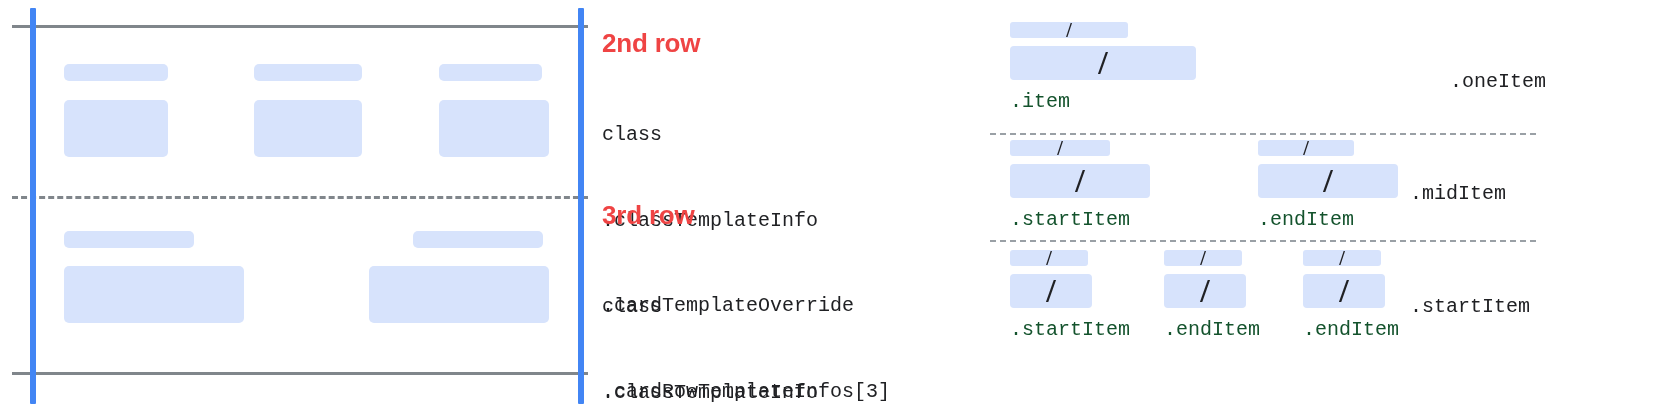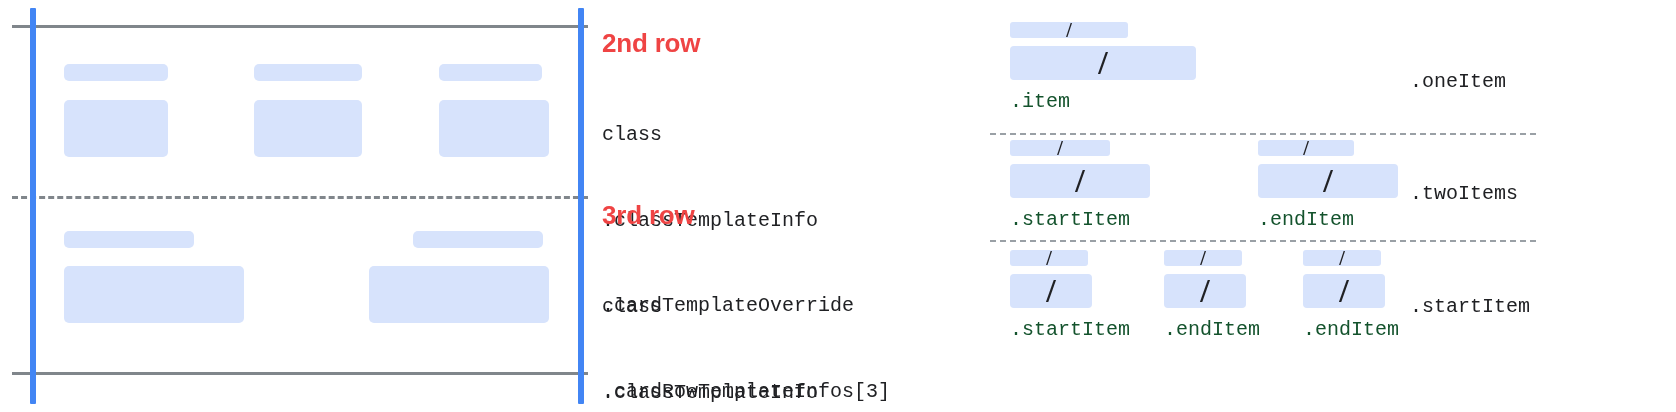--- a/index.html
+++ b/index.html
@@ -123,21 +123,21 @@
   .variant-sep.s2 { top: 240px; }
 
   .variant-name {
     position: absolute;
     left: 420px;
     font-family: "Liberation Mono", monospace;
     font-size: 20px;
     color: #202124;
     white-space: nowrap;
   }
-  .variant.v1 .variant-name { top: 48px; }
+  .variant.v1 .variant-name { top: 48px; margin-left: 40px; }
   .variant.v2 .variant-name { top: 42px; }
   .variant.v3 .variant-name { top: 45px; }
 
   .item-col {
     position: absolute;
     top: 0;
   }
   .bar {
     position: relative;
     background: #d7e3fc;
@@ -259,21 +259,21 @@
       </div>
       <div class="item-col" style="left:268px;">
         <div class="bar small" style="width:96px;">
           <span class="slash">/</span>
         </div>
         <div class="bar large" style="width:140px;">
           <span class="slash">/</span>
         </div>
         <div class="item-label">.endItem</div>
       </div>
-      <div class="variant-name">.twoItems</div>
+      <div class="variant-name">.midItem</div>
     </div>
 
     <div class="variant v3">
       <div class="item-col" style="left:20px;">
         <div class="bar small" style="width:78px;">
           <span class="slash">/</span>
         </div>
         <div class="bar large" style="width:82px;">
           <span class="slash">/</span>
         </div>

